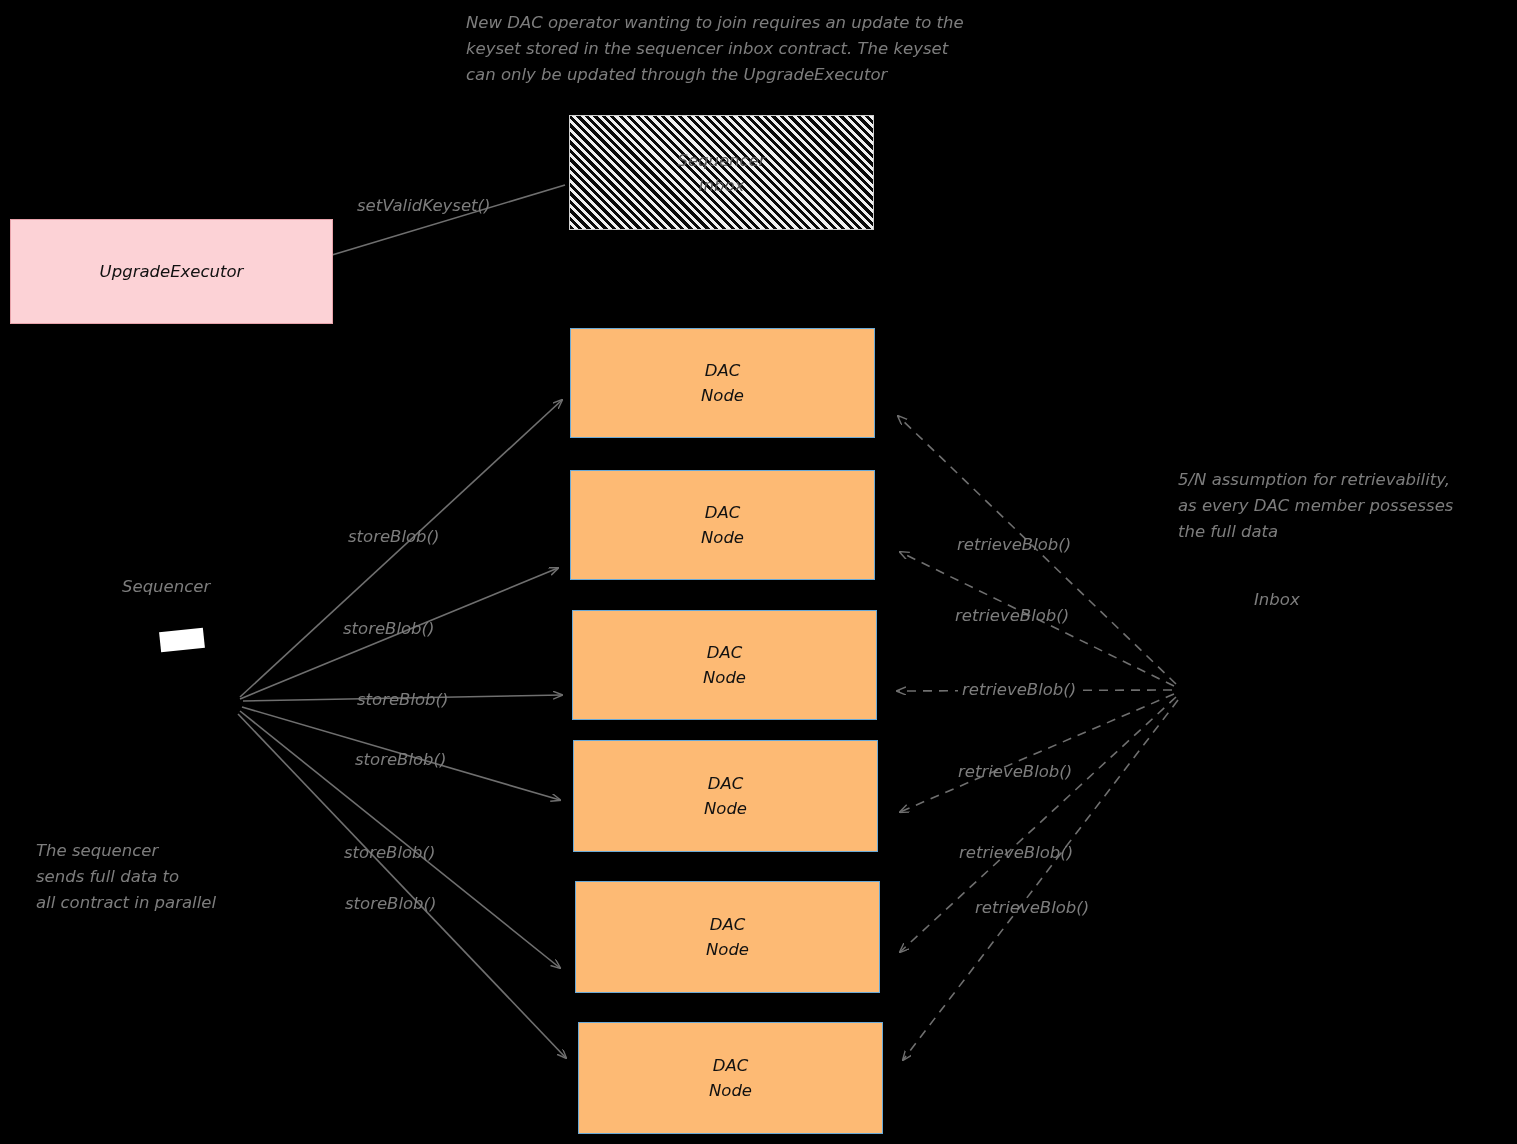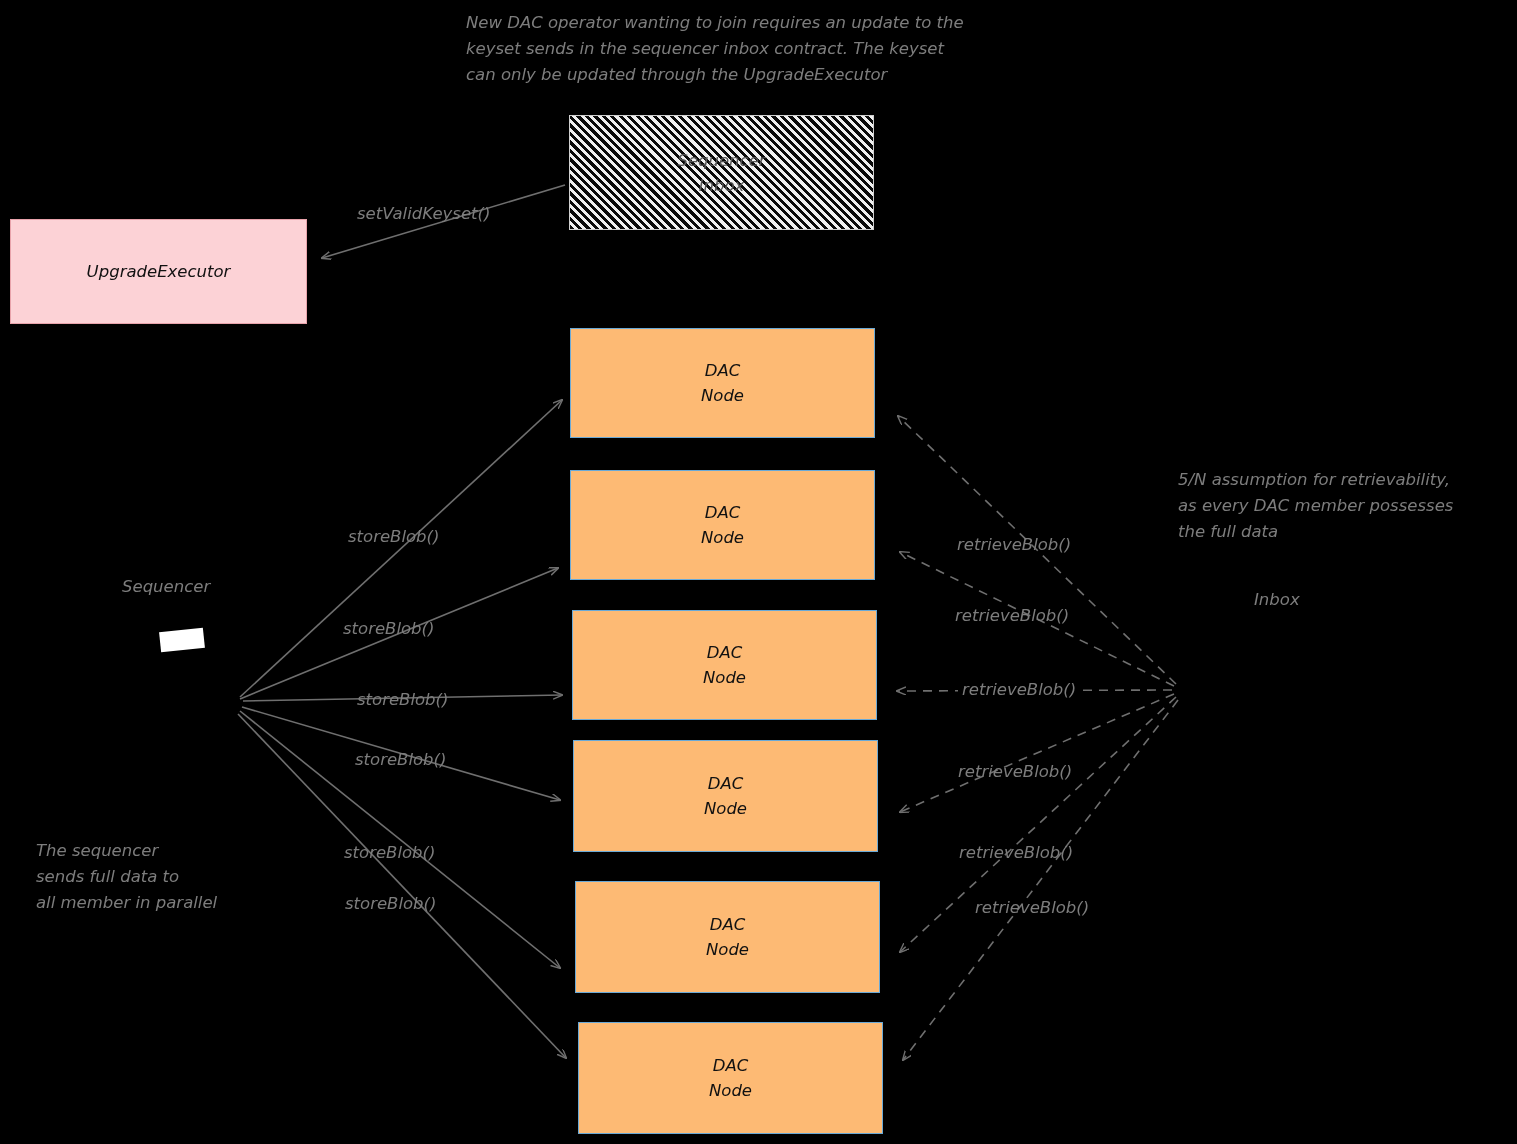--- a/index.html
+++ b/index.html
@@ -46,53 +46,53 @@
     <path d="M1176,684 L898,416"></path>
     <path d="M1174,686 L900,552"></path>
     <path d="M1172,690 L897,691"></path>
     <path d="M1174,694 L900,812"></path>
     <path d="M1176,697 L900,952"></path>
     <path d="M1178,700 L903,1060"></path>
   </g>
 </svg>
 
 <div class="note" style="left:466px;top:10px;">New DAC operator wanting to join requires an update to the
-keyset sends in the sequencer inbox contract. The keyset
+keyset stored in the sequencer inbox contract. The keyset
 can only be updated through the UpgradeExecutor</div>
 <div class="note" style="left:1178px;top:467px;">5/N assumption for retrievability,
 as every DAC member possesses
 the full data</div>
 <div class="note" style="left:36px;top:838px;">The sequencer
 sends full data to
-all member in parallel</div>
+all contract in parallel</div>
 
 <div class="lbl" style="left:122px;top:577px;">Sequencer</div>
 <div class="seq-icon" style="left:160px;top:630px;width:44px;height:20px;transform:rotate(-6deg);"></div>
 <div class="lbl" style="left:1254px;top:590px;">Inbox</div>
 
-<div class="lbl" style="left:357px;top:204px;">setValidKeyset()</div>
+<div class="lbl" style="left:357px;top:196px;">setValidKeyset()</div>
 
 <div class="lbl" style="left:348px;top:527px;">storeBlob()</div>
 <div class="lbl" style="left:343px;top:619px;">storeBlob()</div>
 <div class="lbl" style="left:357px;top:690px;">storeBlob()</div>
 <div class="lbl" style="left:355px;top:750px;">storeBlob()</div>
 <div class="lbl" style="left:344px;top:843px;">storeBlob()</div>
 <div class="lbl" style="left:345px;top:894px;">storeBlob()</div>
 
 <div class="lbl" style="left:957px;top:535px;">retrieveBlob()</div>
 <div class="lbl" style="left:955px;top:606px;">retrieveBlob()</div>
 <div class="lbl" style="left:958px;top:680px;background:#000;padding:0 4px;">retrieveBlob()</div>
 <div class="lbl" style="left:958px;top:762px;">retrieveBlob()</div>
 <div class="lbl" style="left:959px;top:843px;">retrieveBlob()</div>
 <div class="lbl" style="left:975px;top:898px;">retrieveBlob()</div>
 
 <div class="box hatch" style="left:569px;top:115px;width:305px;height:115px;white-space:pre;">Sequencer
 Inbox</div>
 
-<div class="box upgrade" style="left:10px;top:219px;width:297px;height:105px;">UpgradeExecutor</div>
+<div class="box upgrade" style="left:10px;top:219px;width:323px;height:105px;">UpgradeExecutor</div>
 
 <div class="box dac" style="left:570px;top:328px;width:305px;height:110px;white-space:pre;">DAC
 Node</div>
 <div class="box dac" style="left:570px;top:470px;width:305px;height:110px;white-space:pre;">DAC
 Node</div>
 <div class="box dac" style="left:572px;top:610px;width:305px;height:110px;white-space:pre;">DAC
 Node</div>
 <div class="box dac" style="left:573px;top:740px;width:305px;height:112px;white-space:pre;">DAC
 Node</div>
 <div class="box dac" style="left:575px;top:881px;width:305px;height:112px;white-space:pre;">DAC

